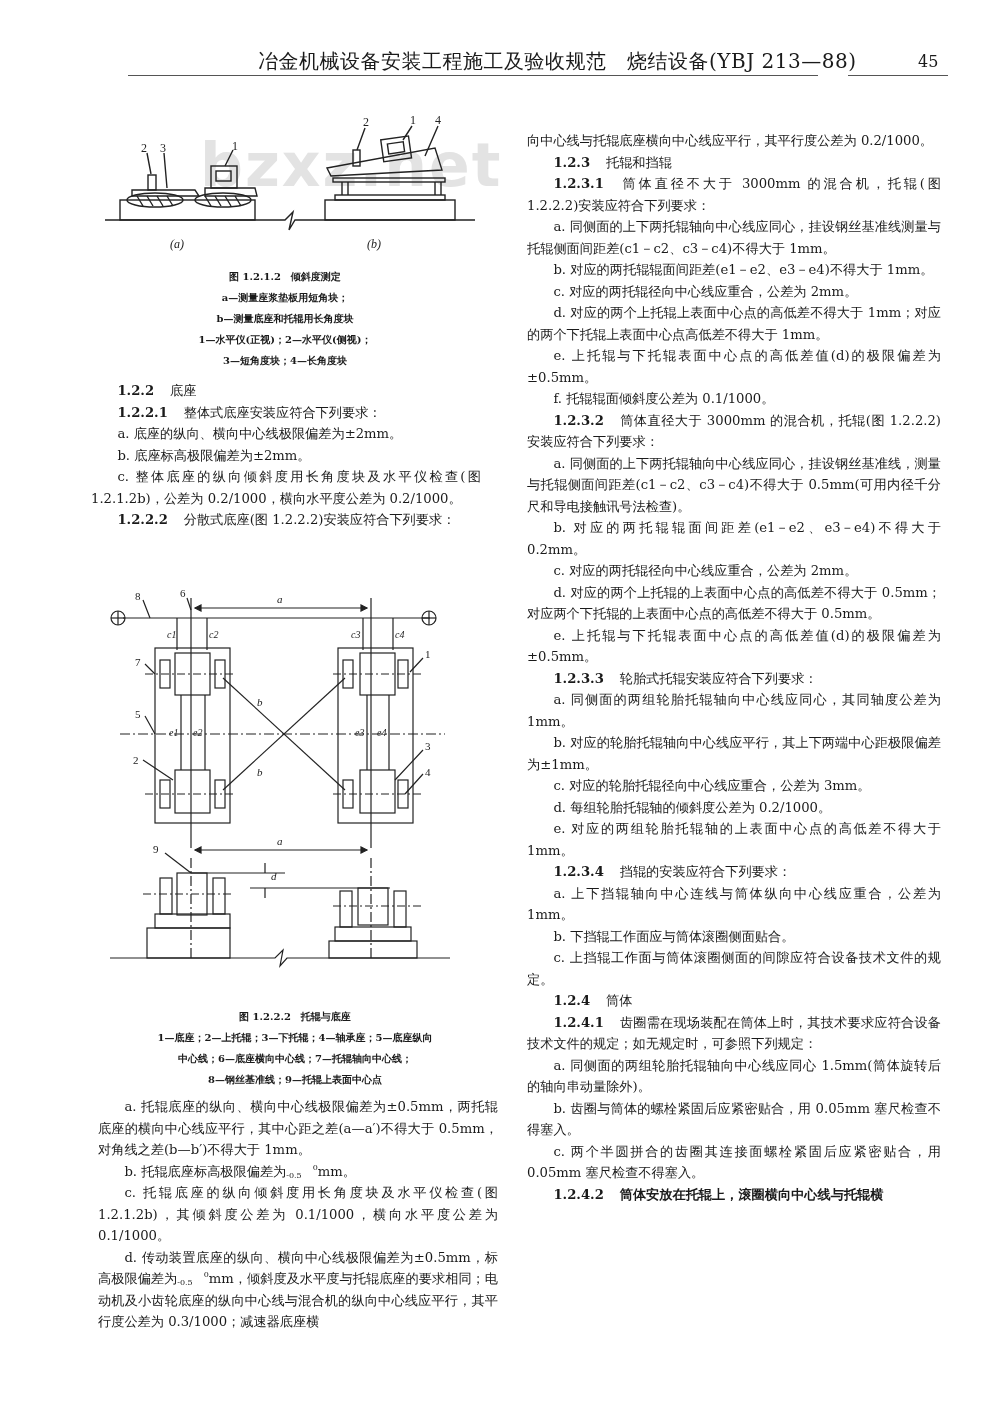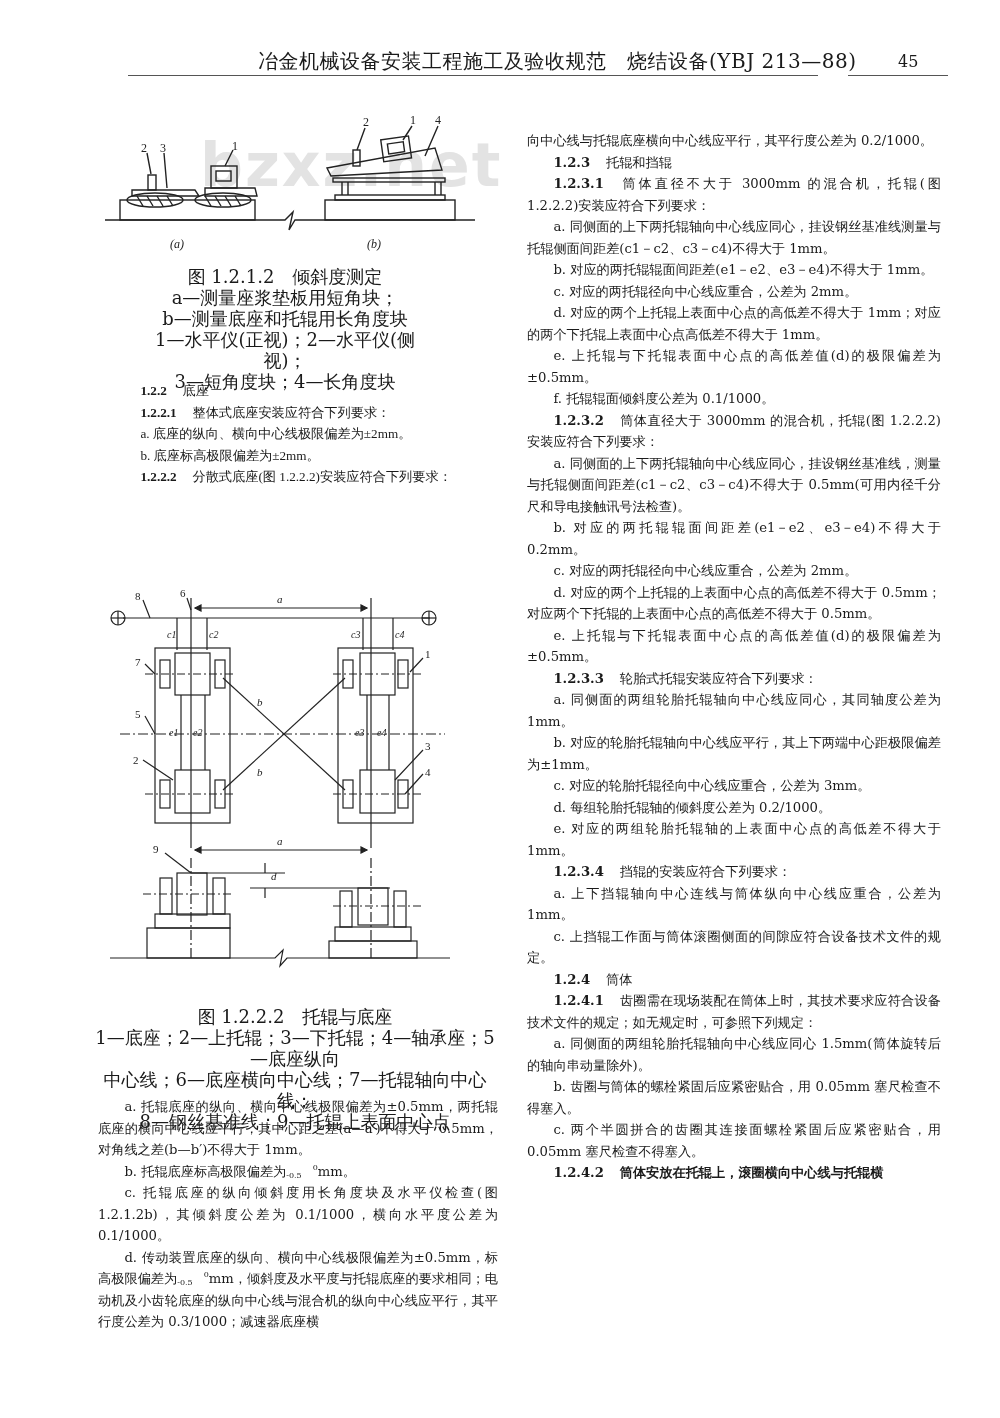--- a/index.html
+++ b/index.html
@@ -1,33 +1,33 @@
 <!DOCTYPE html>
 <html><head>
 <meta charset="utf-8">
 <style>
   html, body { margin:0; padding:0; background:#ffffff; }
   body { width:1000px; height:1418px; position:relative; overflow:hidden;
          font-family:"DejaVu Serif", "Liberation Serif", serif; color:#1a1a1a; }
   .header { position:absolute; left:128px; top:48px; width:852px; height:36px; }
   .header .title { position:absolute; left:130px; top:0; font-size:20px; letter-spacing:0.5px; }
-  .header .pageno { position:absolute; left:770px; top:4px; font-size:16px;text-align:right; }
+  .header .pageno { position:absolute; left:790px; top:4px; font-size:16px;text-align:right; }
   .header .rule1 { position:absolute; left:0; top:27px; width:690px; border-top:1px solid #555; }
   .header .rule2 { position:absolute; left:720px; top:27px; width:100px; border-top:1px solid #555; }
   .watermark { position:absolute; left:200px; top:130px; font-family:"DejaVu Sans", sans-serif;
                font-weight:bold; font-size:60px; color:#e3e3e3; letter-spacing:2px; z-index:0; }
   .col { position:absolute; font-size:13.2px; line-height:21.5px; z-index:1; }
-  .col.left { left:114px; top:380px; width:390px;font-family:Liberation Serif, serif; }
+  .col.left { left:91px; top:380px; width:390px; }
   .col.left2 { left:98px; top:1096px; width:400px; }
   .col.right { left:527px; top:94px; width:414px;margin-top:36px; }
   .p { text-align:justify; text-align-last:left; margin:0; }
   .ind { text-indent:2em; }
   .h { font-weight:bold; }
   .h span.t { font-weight:normal; margin-left:1.2em; }
-  .cap { text-align:center; font-size:18px; line-height:21px; position:absolute; z-index:1; }
+  .cap { text-align:center; font-size:10px; line-height:21px; position:absolute; z-index:1;font-weight:bold; }
   .cap1 { left:150px; top:266px; width:270px; }
   .cap2 { left:95px; top:1000px; width:400px;margin-top:6px; }
   .fig { position:absolute; z-index:1; }
   .tol { display:inline-block; font-size:8px; line-height:8px; vertical-align:-2px; text-align:right; }
 </style>
 </head>
 <body>
 
 <div class="header">
   <div class="title">冶金机械设备安装工程施工及验收规范　烧结设备(YBJ 213—88)</div>
@@ -89,20 +89,21 @@
   <div>b—测量底座和托辊用长角度块</div>
   <div>1—水平仪(正视)；2—水平仪(侧视)；</div>
   <div>3—短角度块；4—长角度块</div>
 </div>
 
 <div class="col left">
   <p class="p ind h"><span>1.2.2</span><span class="t">底座</span></p>
   <p class="p ind h"><span>1.2.2.1</span><span class="t">整体式底座安装应符合下列要求：</span></p>
   <p class="p ind">a. 底座的纵向、横向中心线极限偏差为±2mm。</p>
   <p class="p ind">b. 底座标高极限偏差为±2mm。</p>
+  <p class="p ind">c. 整体底座的纵向倾斜度用长角度块及水平仪检查(图 1.2.1.2b)，公差为 0.2/1000，横向水平度公差为 0.2/1000。</p>
   <p class="p ind h"><span>1.2.2.2</span><span class="t">分散式底座(图 1.2.2.2)安装应符合下列要求：</span></p>
 </div>
 
 <svg class="fig" style="left:105px;top:588px" width="345" height="400" viewBox="0 0 345 400">
   <g stroke="#222" stroke-width="1.2" fill="none">
 
     <line x1="18" y1="30" x2="325" y2="30"></line>
     <circle cx="13" cy="30" r="7"></circle>
       <line x1="6" y1="30" x2="20" y2="30"></line>
       <line x1="13" y1="23" x2="13" y2="37"></line>
@@ -225,20 +226,21 @@
   <p class="p ind">d. 对应的两个上托辊的上表面中心点的高低差不得大于 0.5mm；对应两个下托辊的上表面中心点的高低差不得大于 0.5mm。</p>
   <p class="p ind">e. 上托辊与下托辊表面中心点的高低差值(d)的极限偏差为±0.5mm。</p>
   <p class="p ind h"><span>1.2.3.3</span><span class="t">轮胎式托辊安装应符合下列要求：</span></p>
   <p class="p ind">a. 同侧面的两组轮胎托辊轴向中心线应同心，其同轴度公差为 1mm。</p>
   <p class="p ind">b. 对应的轮胎托辊轴向中心线应平行，其上下两端中心距极限偏差为±1mm。</p>
   <p class="p ind">c. 对应的轮胎托辊径向中心线应重合，公差为 3mm。</p>
   <p class="p ind">d. 每组轮胎托辊轴的倾斜度公差为 0.2/1000。</p>
   <p class="p ind">e. 对应的两组轮胎托辊轴的上表面中心点的高低差不得大于 1mm。</p>
   <p class="p ind h"><span>1.2.3.4</span><span class="t">挡辊的安装应符合下列要求：</span></p>
   <p class="p ind">a. 上下挡辊轴向中心连线与筒体纵向中心线应重合，公差为 1mm。</p>
+  <p class="p ind">b. 下挡辊工作面应与筒体滚圈侧面贴合。</p>
   <p class="p ind">c. 上挡辊工作面与筒体滚圈侧面的间隙应符合设备技术文件的规定。</p>
   <p class="p ind h"><span>1.2.4</span><span class="t">筒体</span></p>
   <p class="p ind h"><span>1.2.4.1</span><span class="t">齿圈需在现场装配在筒体上时，其技术要求应符合设备技术文件的规定；如无规定时，可参照下列规定：</span></p>
   <p class="p ind">a. 同侧面的两组轮胎托辊轴向中心线应同心 1.5mm(筒体旋转后的轴向串动量除外)。</p>
   <p class="p ind">b. 齿圈与筒体的螺栓紧固后应紧密贴合，用 0.05mm 塞尺检查不得塞入。</p>
   <p class="p ind">c. 两个半圆拼合的齿圈其连接面螺栓紧固后应紧密贴合，用 0.05mm 塞尺检查不得塞入。</p>
   <p class="p ind h"><span>1.2.4.2</span><span class="t" style="font-weight:bold">筒体安放在托辊上，滚圈横向中心线与托辊横</span></p>
 </div>
 
 </body></html>

